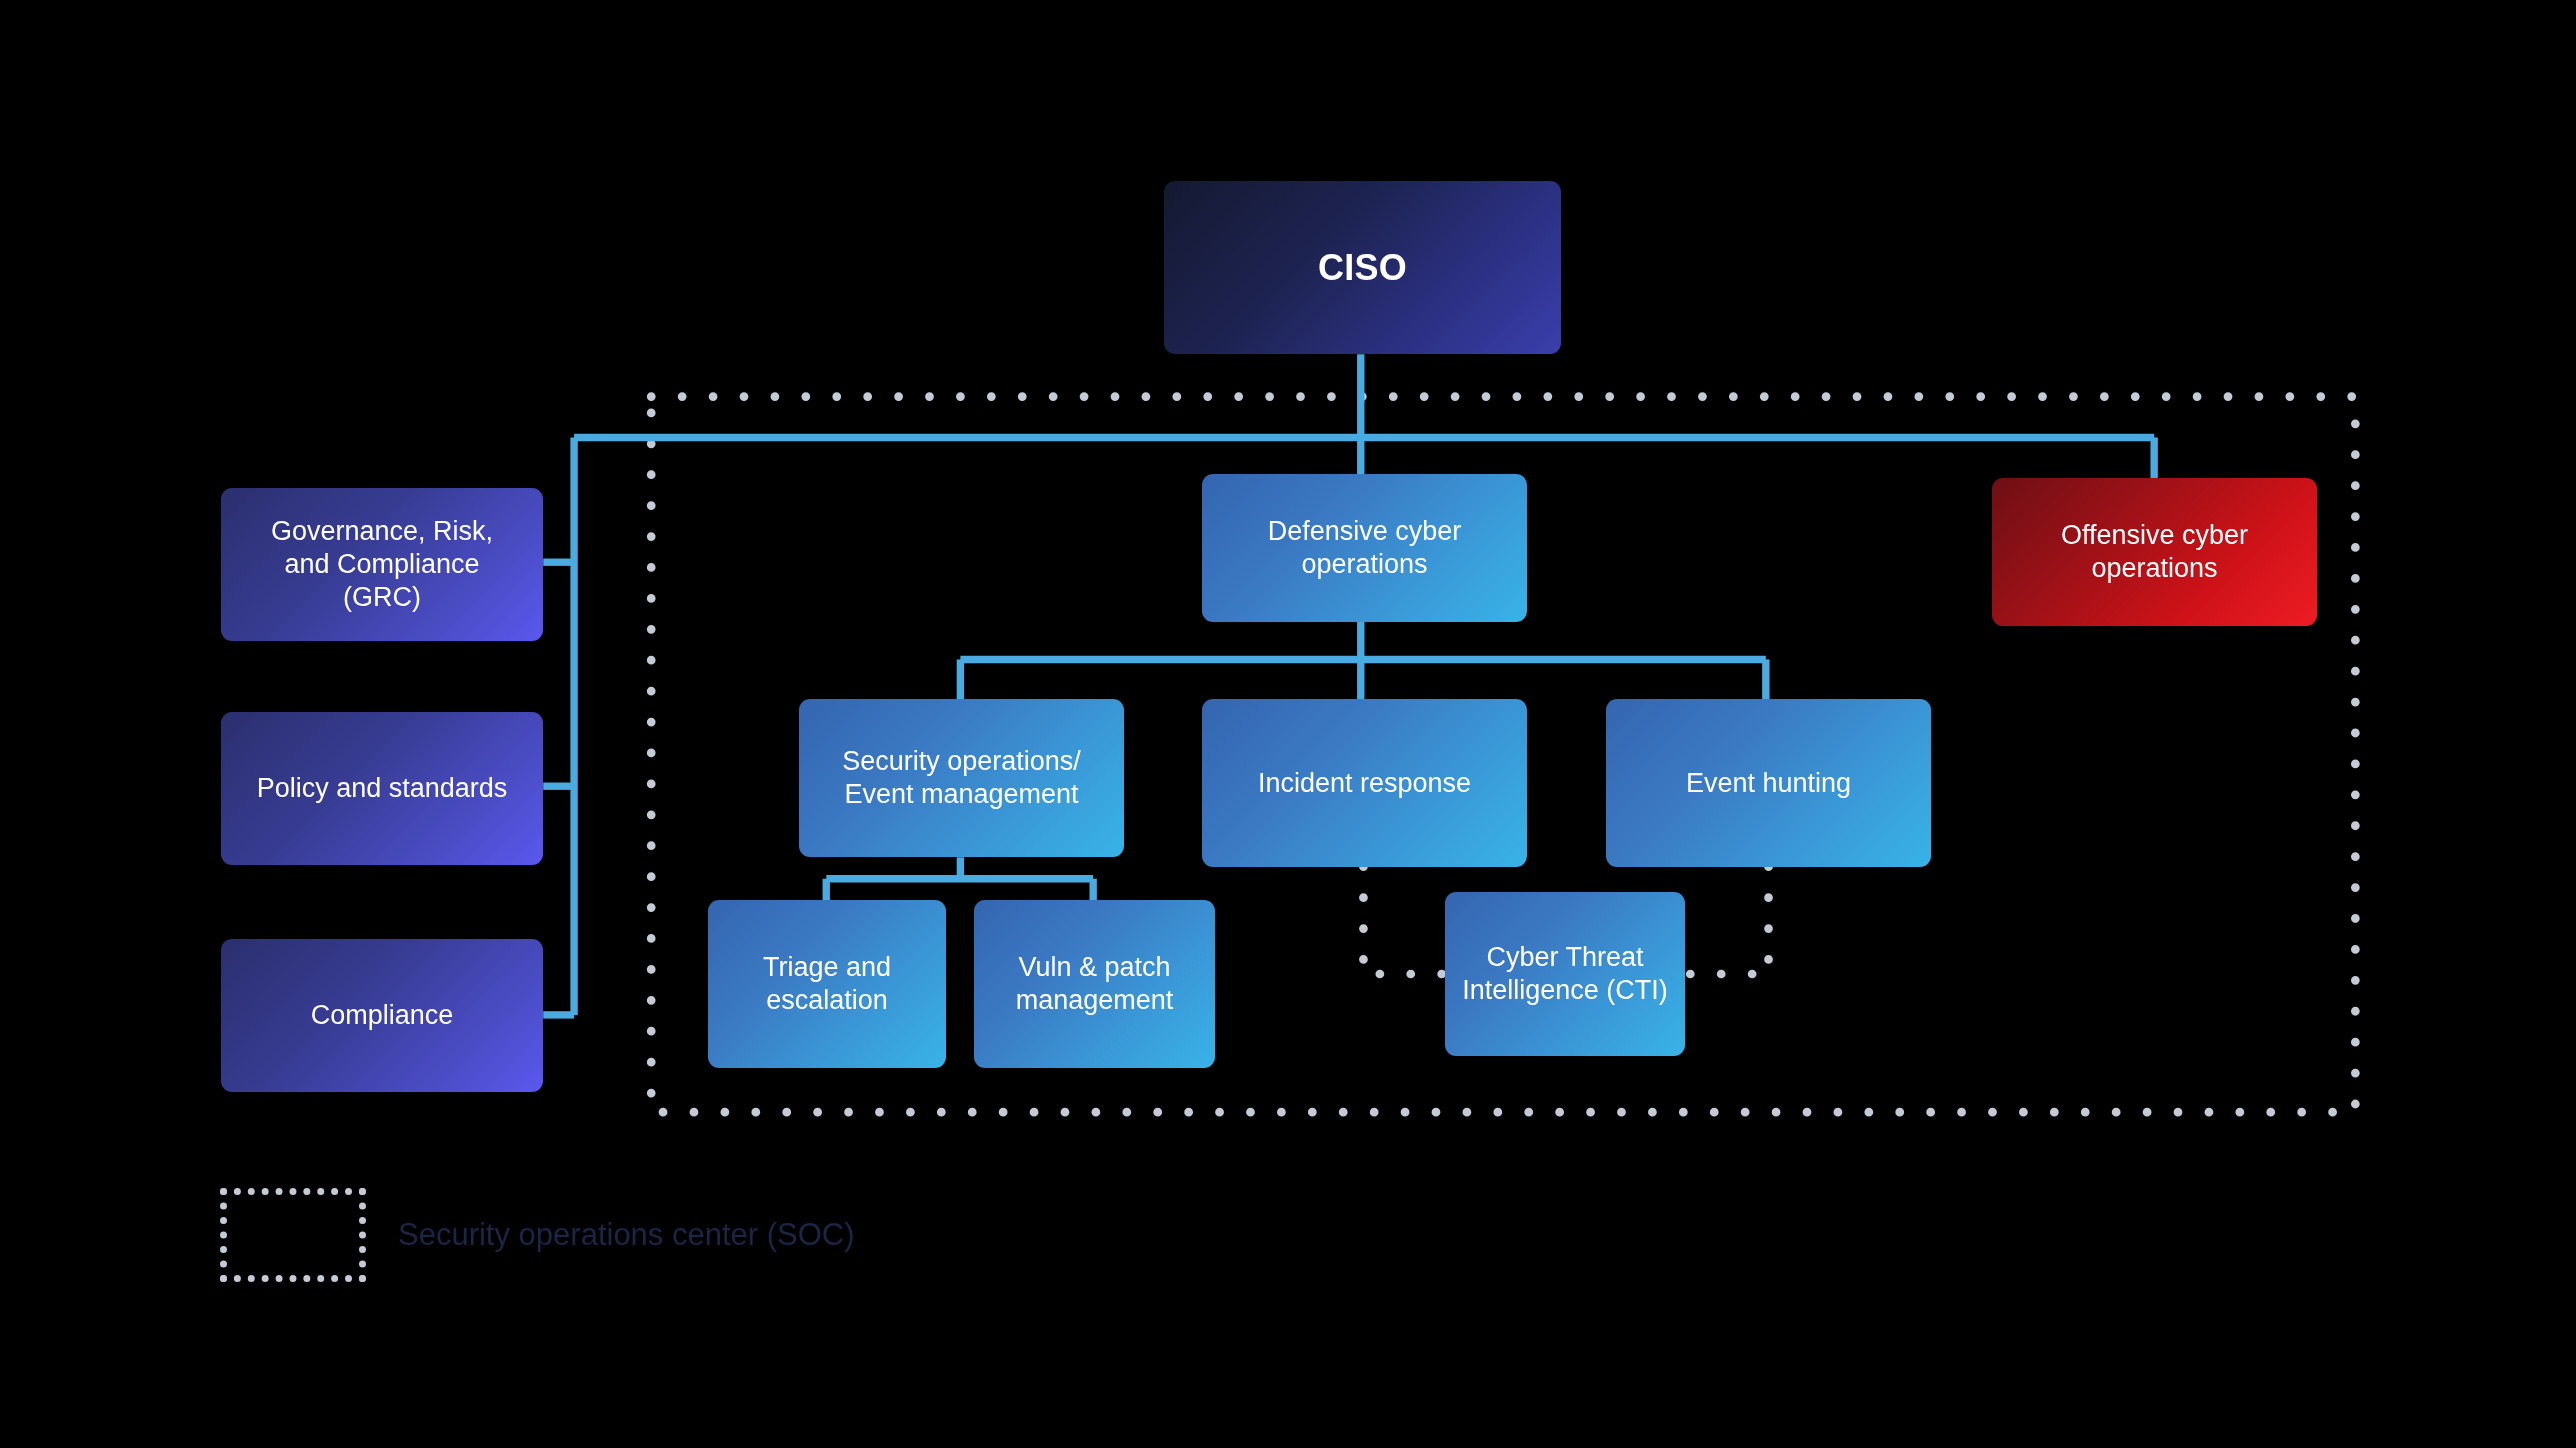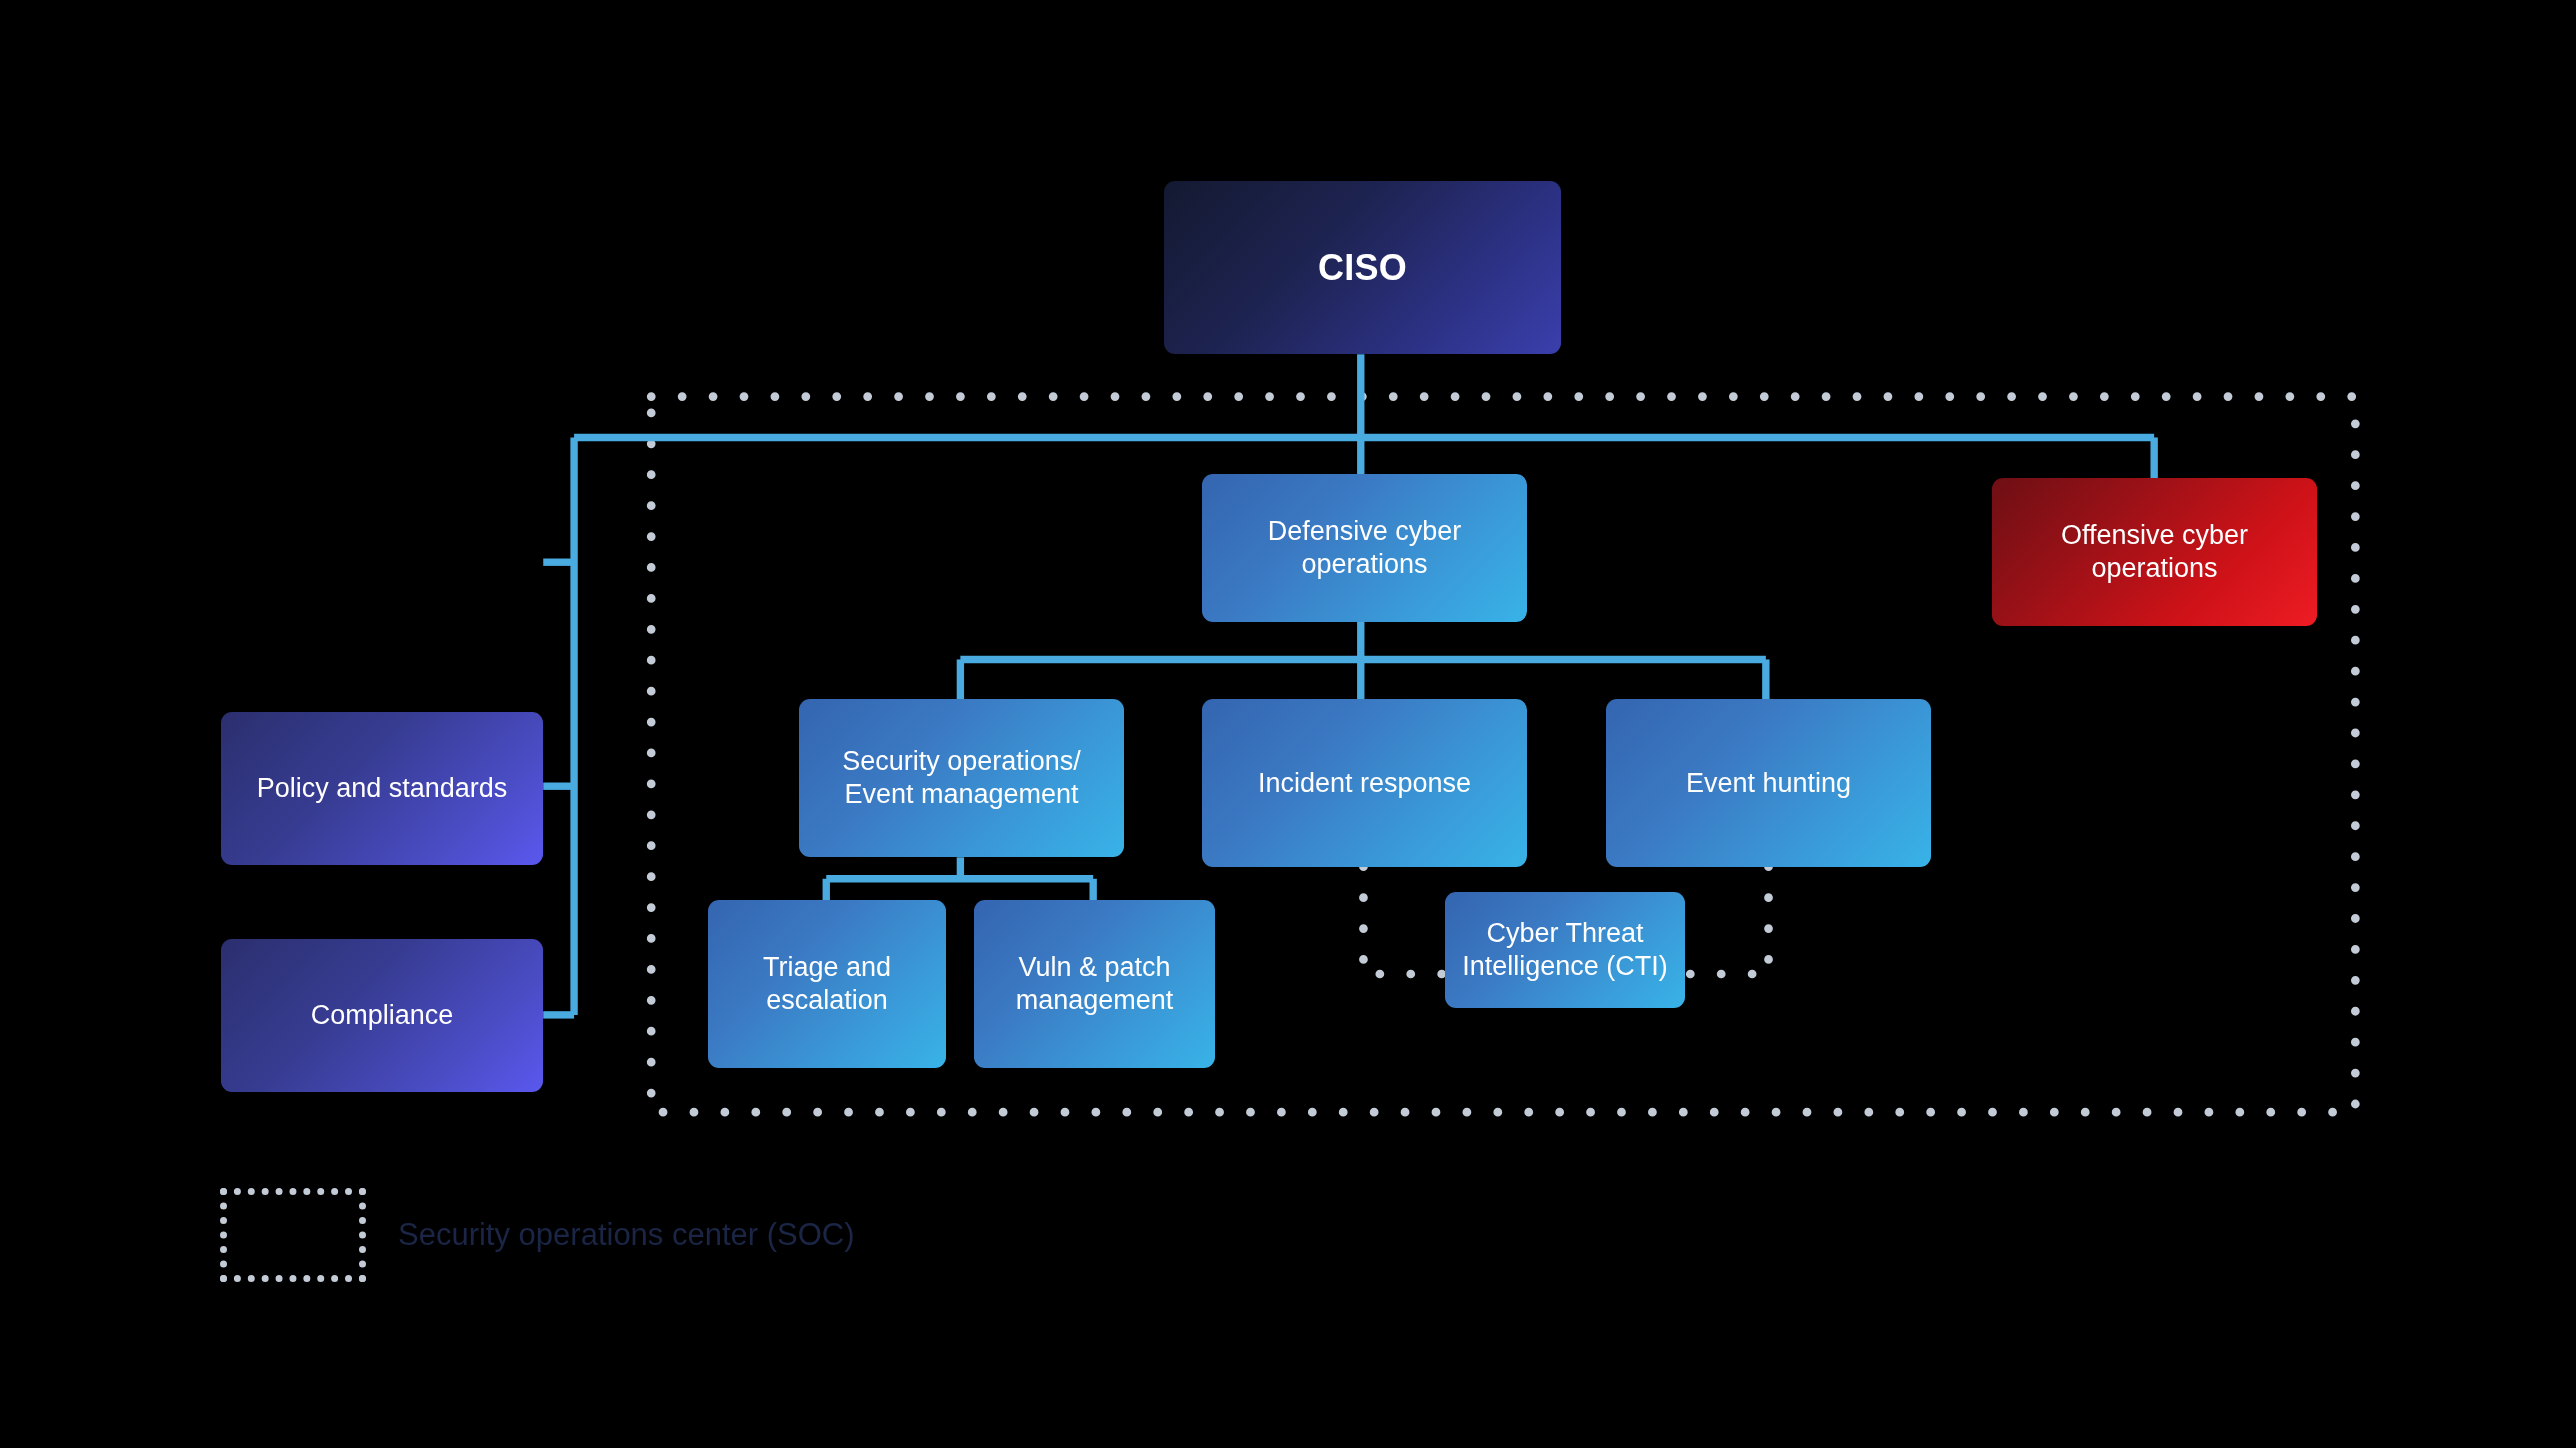--- a/index.html
+++ b/index.html
@@ -123,20 +123,25 @@
 
     <path d="M2033,1292 L2033,1452 L2155,1452" fill="none" stroke="#c3cbd7" stroke-width="13" stroke-linecap="round" stroke-dasharray="0.1 46"></path>
 
     <path d="M2637,1292 L2637,1452 L2513,1452" fill="none" stroke="#c3cbd7" stroke-width="13" stroke-linecap="round" stroke-dasharray="0.1 46"></path>
   </svg>
 
   <div class="node n-root" style="left:1164px; top:181px; width:397px; height:173px;">
     <span class="label">CISO</span>
   </div>
 
+  <div class="node n-violet" style="left:221px; top:488px; width:322px; height:153px;">
+    <span class="label">Governance, Risk,
+and Compliance
+(GRC)</span>
+  </div>
 
   <div class="node n-violet" style="left:221px; top:712px; width:322px; height:153px;">
     <span class="label">Policy and standards</span>
   </div>
 
   <div class="node n-violet" style="left:221px; top:939px; width:322px; height:153px;">
     <span class="label">Compliance</span>
   </div>
 
   <div class="node n-blue" style="left:1202px; top:474px; width:325px; height:148px;">
@@ -165,21 +170,21 @@
   <div class="node n-blue" style="left:708px; top:900px; width:238px; height:168px;">
     <span class="label">Triage and
 escalation</span>
   </div>
 
   <div class="node n-blue" style="left:974px; top:900px; width:241px; height:168px;">
     <span class="label">Vuln &amp; patch
 management</span>
   </div>
 
-  <div class="node n-blue" style="left:1445px; top:892px; width:240px; height:116px;">
+  <div class="node n-blue" style="left:1445px; top:892px; width:240px; height:164px;">
     <span class="label">Cyber Threat
 Intelligence (CTI)</span>
   </div>
 
   <div id="legend" style="left:220px; top:1188px;">
     <div class="swatch"></div>
     <div class="legend-text">Security operations center (SOC)</div>
   </div>
 
 </div>

